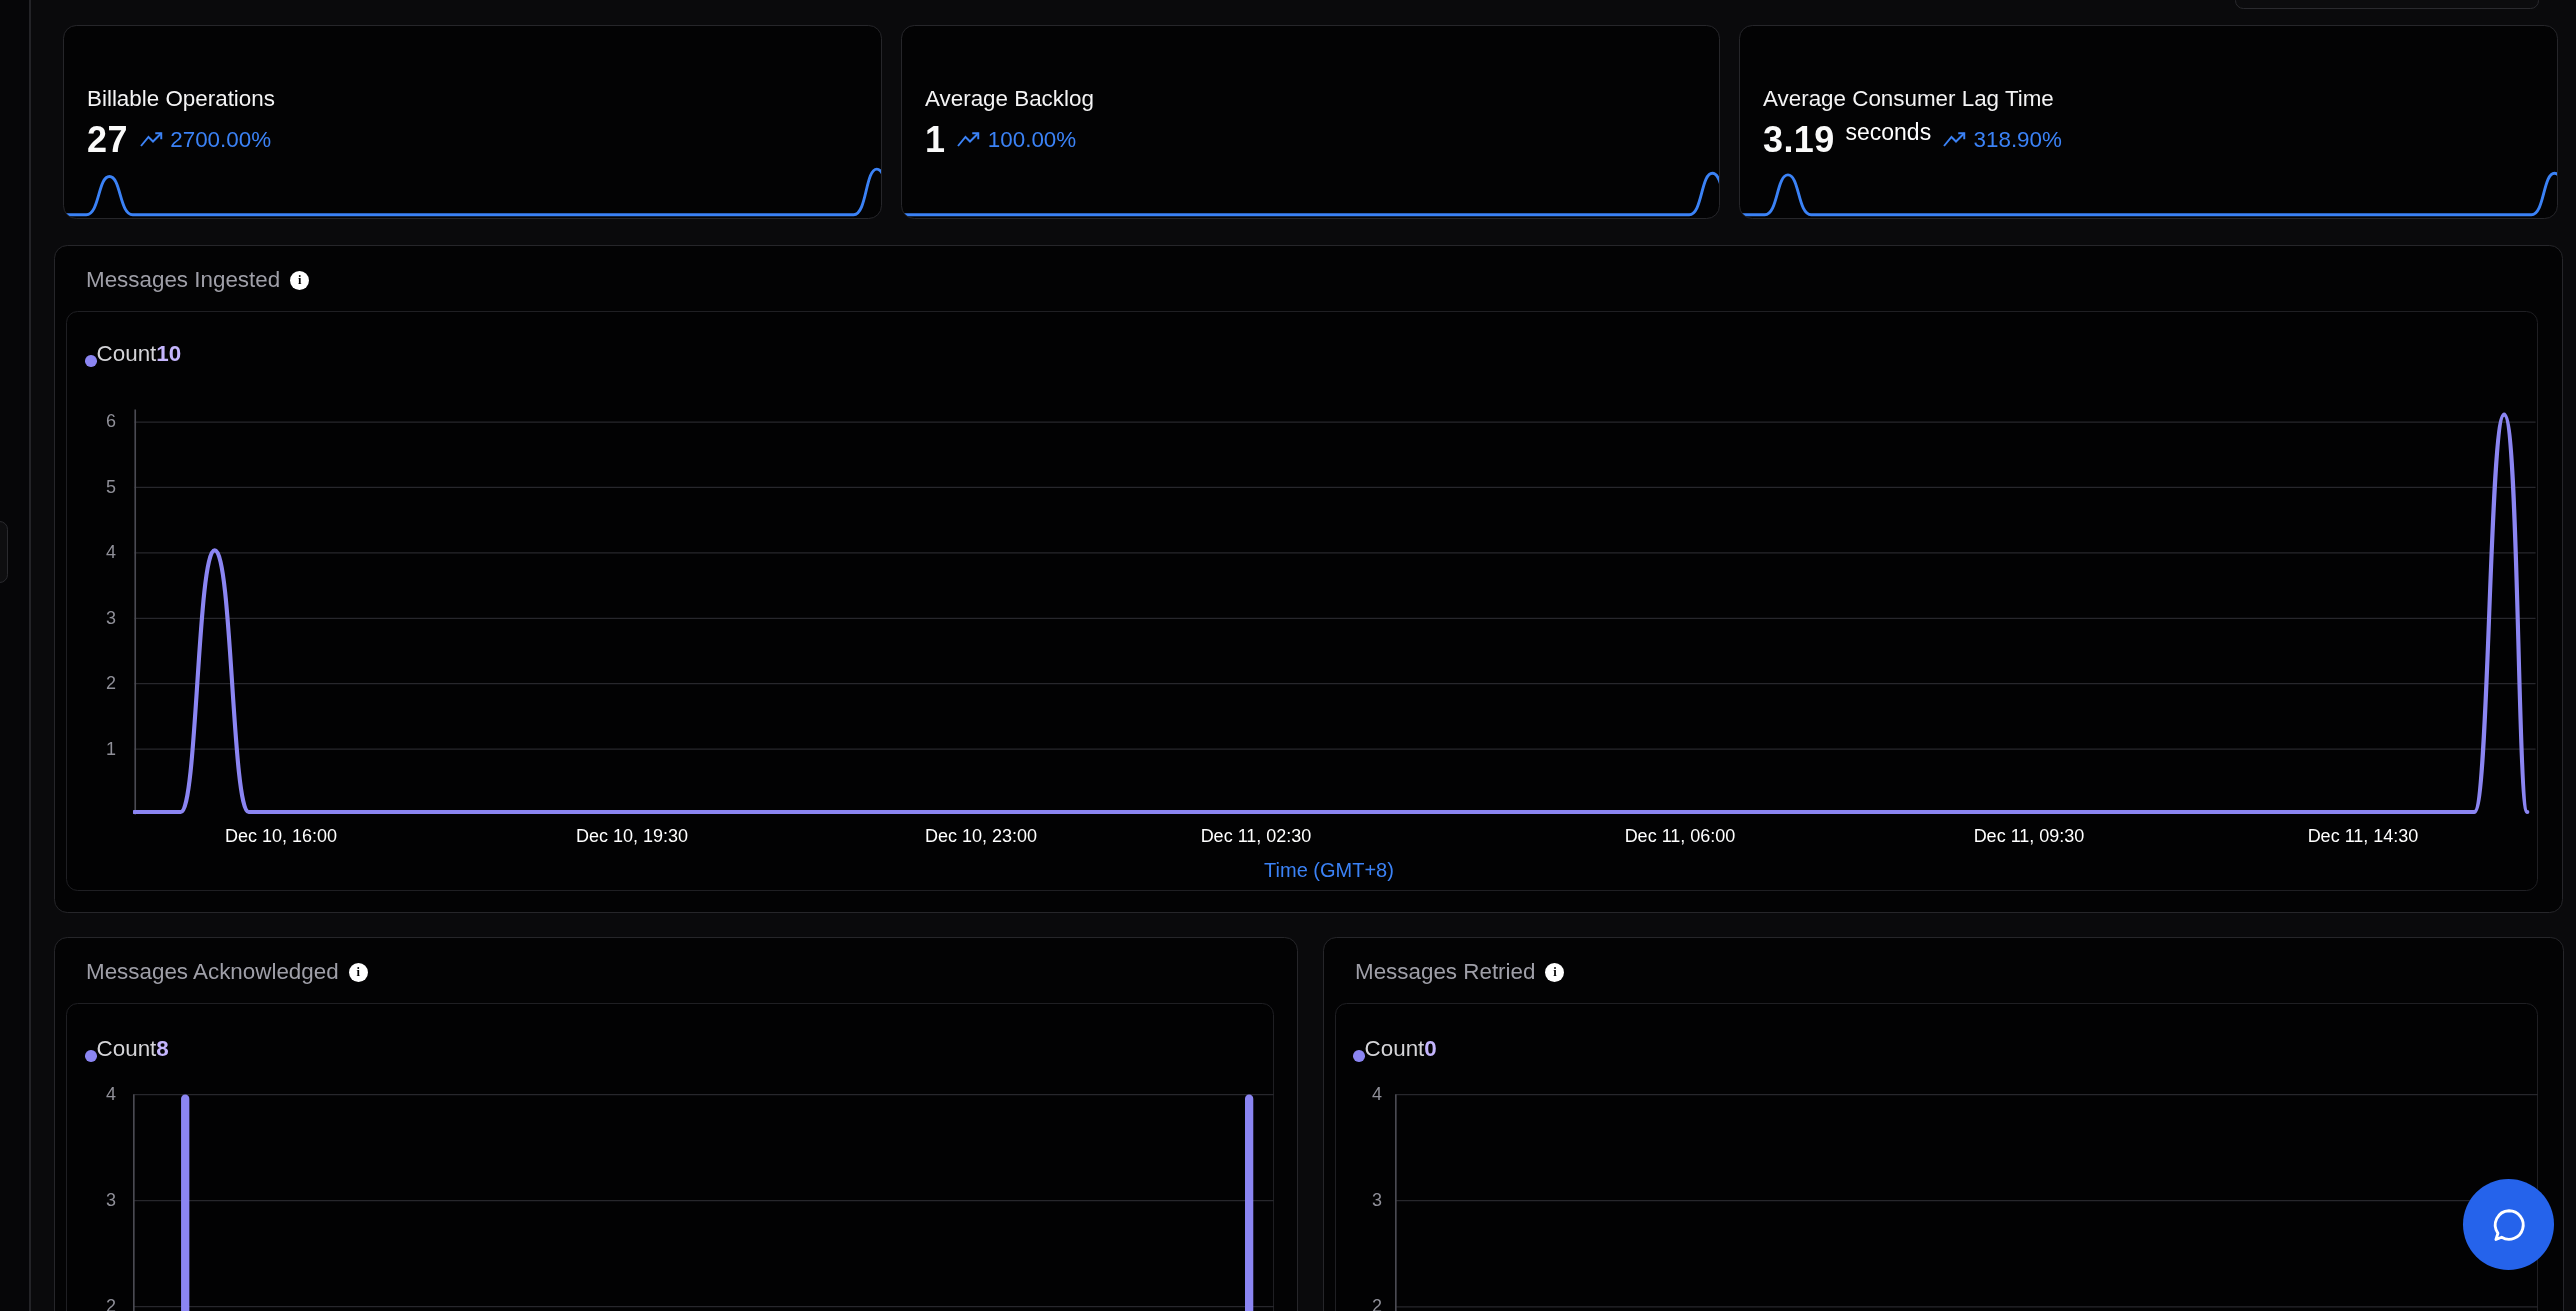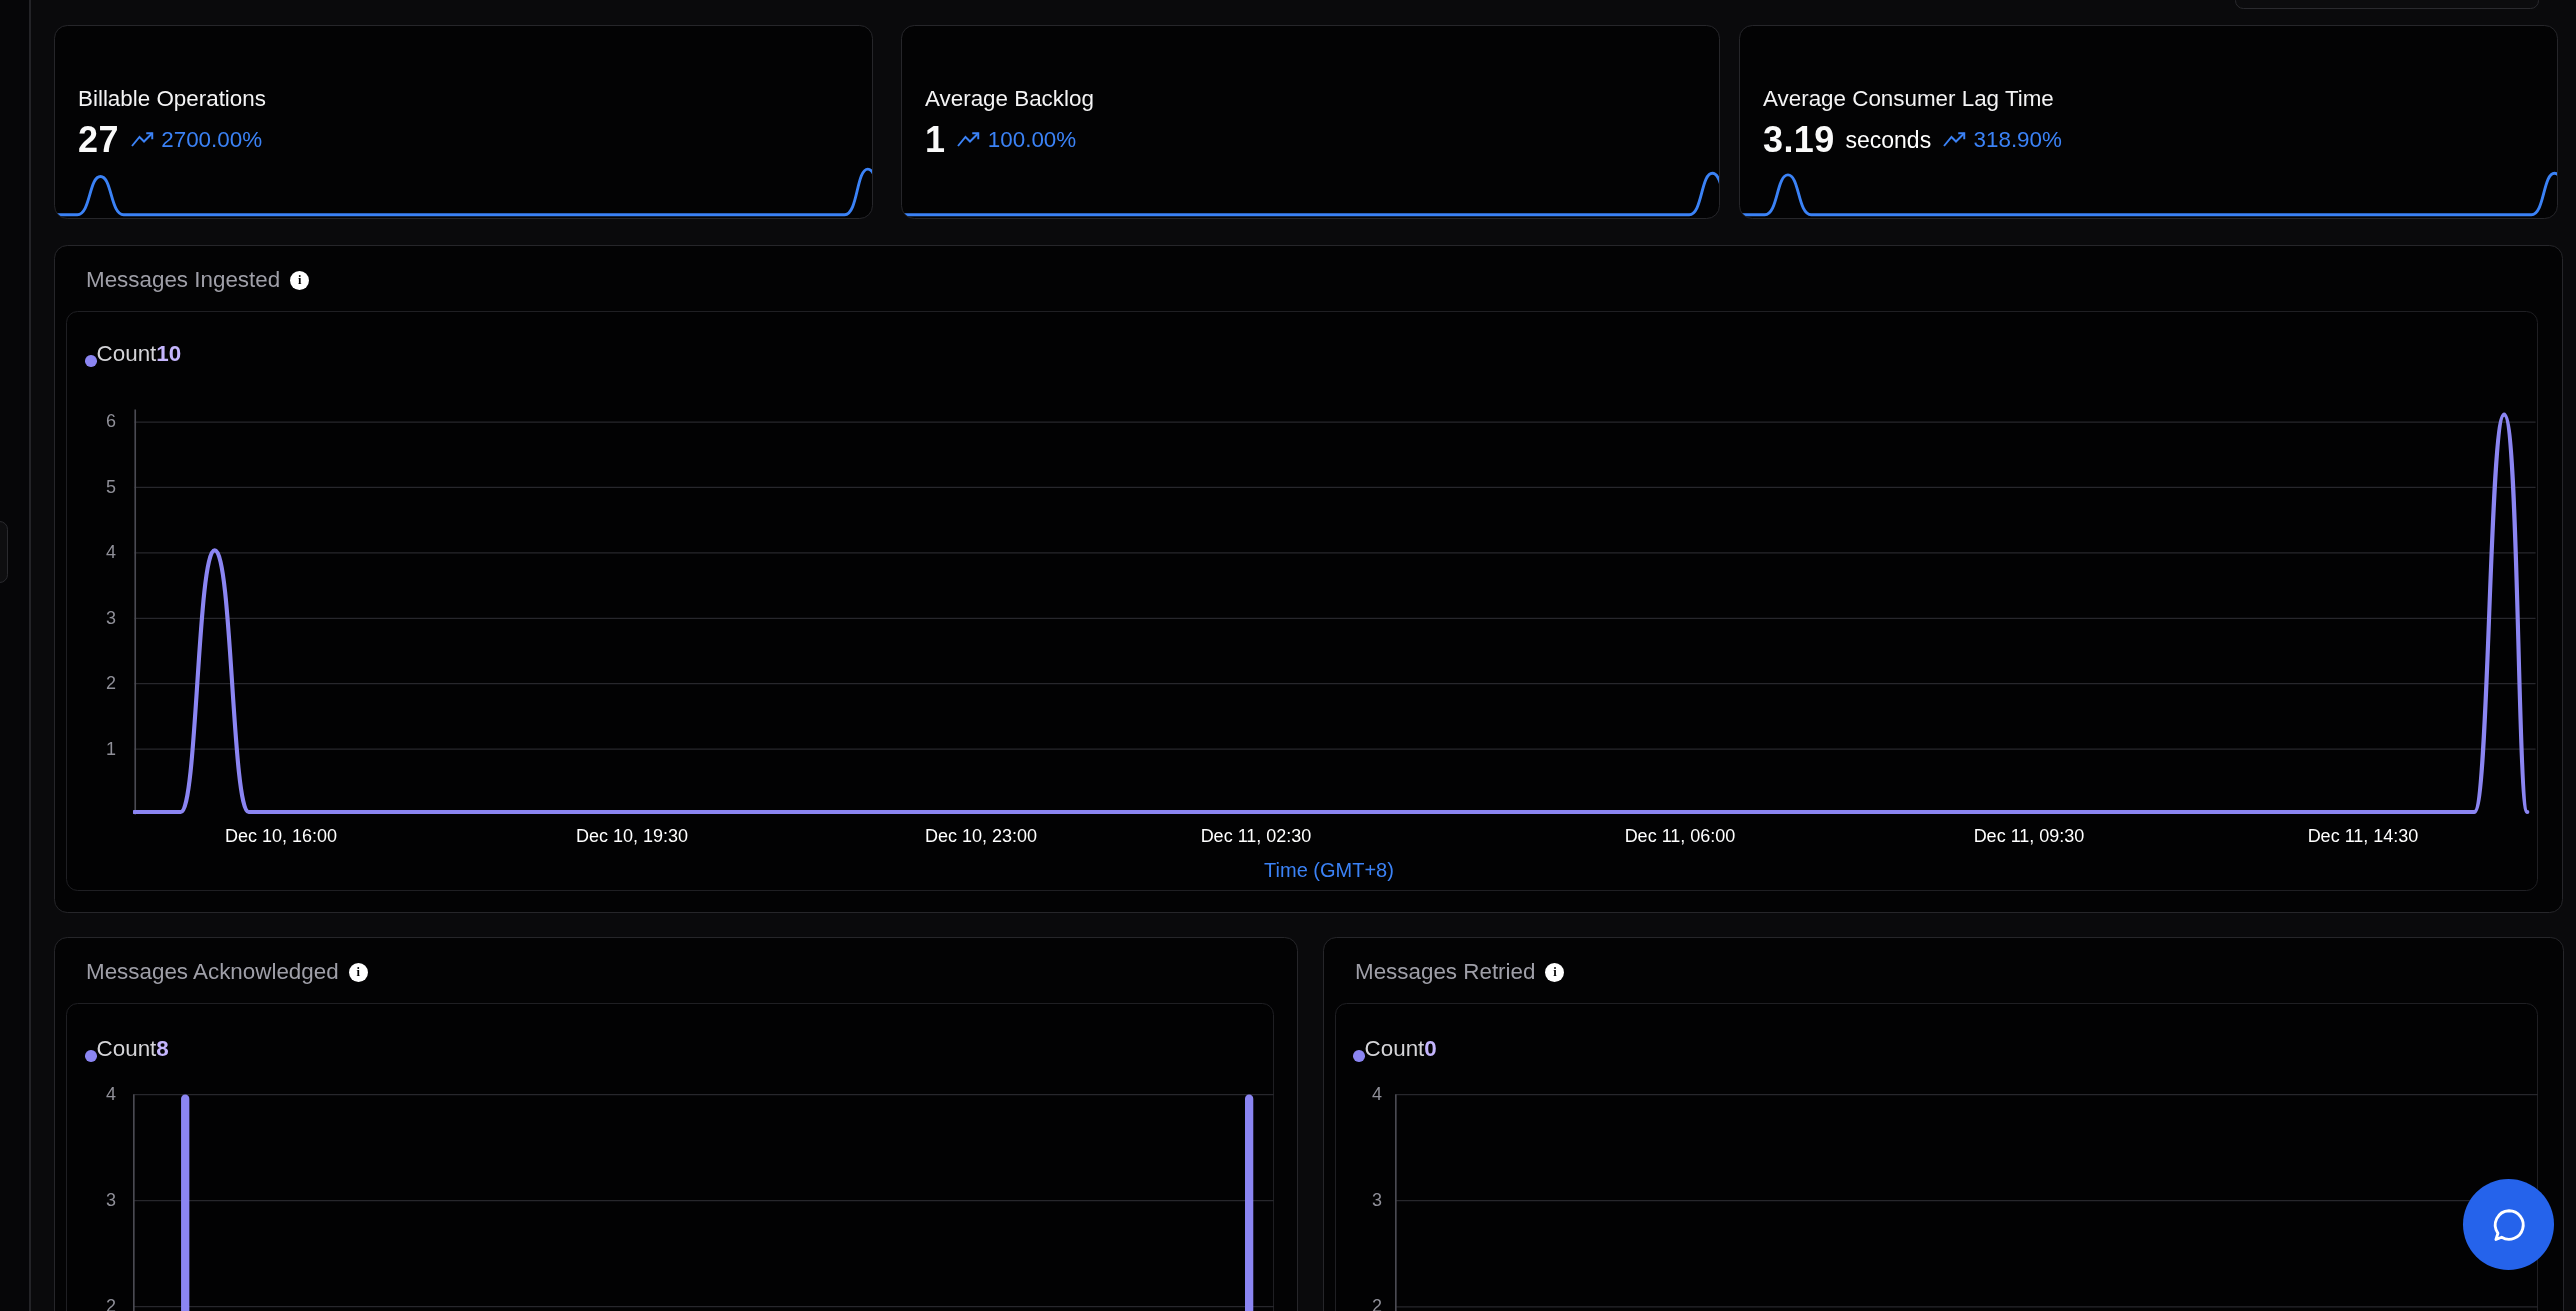--- a/index.html
+++ b/index.html
@@ -9,21 +9,21 @@
   
   .side-strip{left:0;top:0;width:29px;height:1311px;background:#060608;}
   .side-line{left:29px;top:0;width:1.7px;height:1311px;background:#232327;}
   .side-frag{left:-11.6px;top:521px;width:18px;height:60px;border:1.7px solid #2a2a2e;border-radius:8.3px;background:#0e0e10;}
   
   .topbar-frag{left:2235px;top:-15px;width:302px;height:21.5px;border:1.7px solid #2a2a2e;border-radius:8.3px;background:#0c0c0e;}
   
   .card{background:#030304;border:1.7px solid #26262a;border-radius:13.3px;box-sizing:border-box;overflow:hidden;}
   .stat-card{top:25px;width:819px;height:194px;}
   .stat-title{position:absolute;left:23px;top:60px;font-size:22.4px;line-height:26.5px;color:#f4f4f5;}
-  .value-row{position:absolute;left:23px;top:93px;display:flex;align-items:center;gap:10.8px;}
+  .value-row{position:absolute;left:23px;top:93px;display:flex;gap:10.8px;}
   .stat-value{font-size:36px;font-weight:700;color:#fafafa;letter-spacing:0.4px;}
   .stat-unit{font-size:23px;color:#ffffff;}
   .stat-unit:empty{display:none;}
   .stat-change{font-size:22.4px;color:#3b82f6;display:flex;align-items:center;gap:6.6px;}
   .spark{position:absolute;left:0;bottom:0;width:100%;height:58px;display:block;}
   
   .panel{background:#030304;border:1.7px solid #26262a;border-radius:13.3px;box-sizing:border-box;}
   .panel-title{position:absolute;left:31px;top:20px;font-size:22.4px;line-height:28px;color:#9f9fa8;display:flex;align-items:center;gap:10px;}
   .info-icon{display:inline-flex;width:19px;height:19px;border-radius:50%;background:#ffffff;color:#000;
              align-items:center;justify-content:center;font-size:12.4px;font-weight:700;font-family:"Liberation Serif",serif;}
@@ -42,21 +42,21 @@
 <body>
 
 <div class="page">
 
   <div class="abs side-strip"></div>
   <div class="abs side-frag"></div>
   <div class="abs side-line"></div>
 
   <div class="abs topbar-frag"></div>
 
-  <div class="abs card stat-card" style="left:54px;padding-left:48px;">
+  <div class="abs card stat-card" style="left:63px;padding-left:48px;">
     <div class="stat-title">Billable Operations</div>
     <div class="value-row">
       <span class="stat-value">27</span>
 
       <span class="stat-change">
         <svg width="25" height="18" viewBox="0 0 32 24">
           <polyline points="2,20 12,8 18,14 29,3" fill="none" stroke="#3b82f6" stroke-width="2.6"></polyline>
           <polyline points="21,3 29,3 29,11" fill="none" stroke="#3b82f6" stroke-width="2.6"></polyline>
         </svg>
         <span>2700.00%</span>

